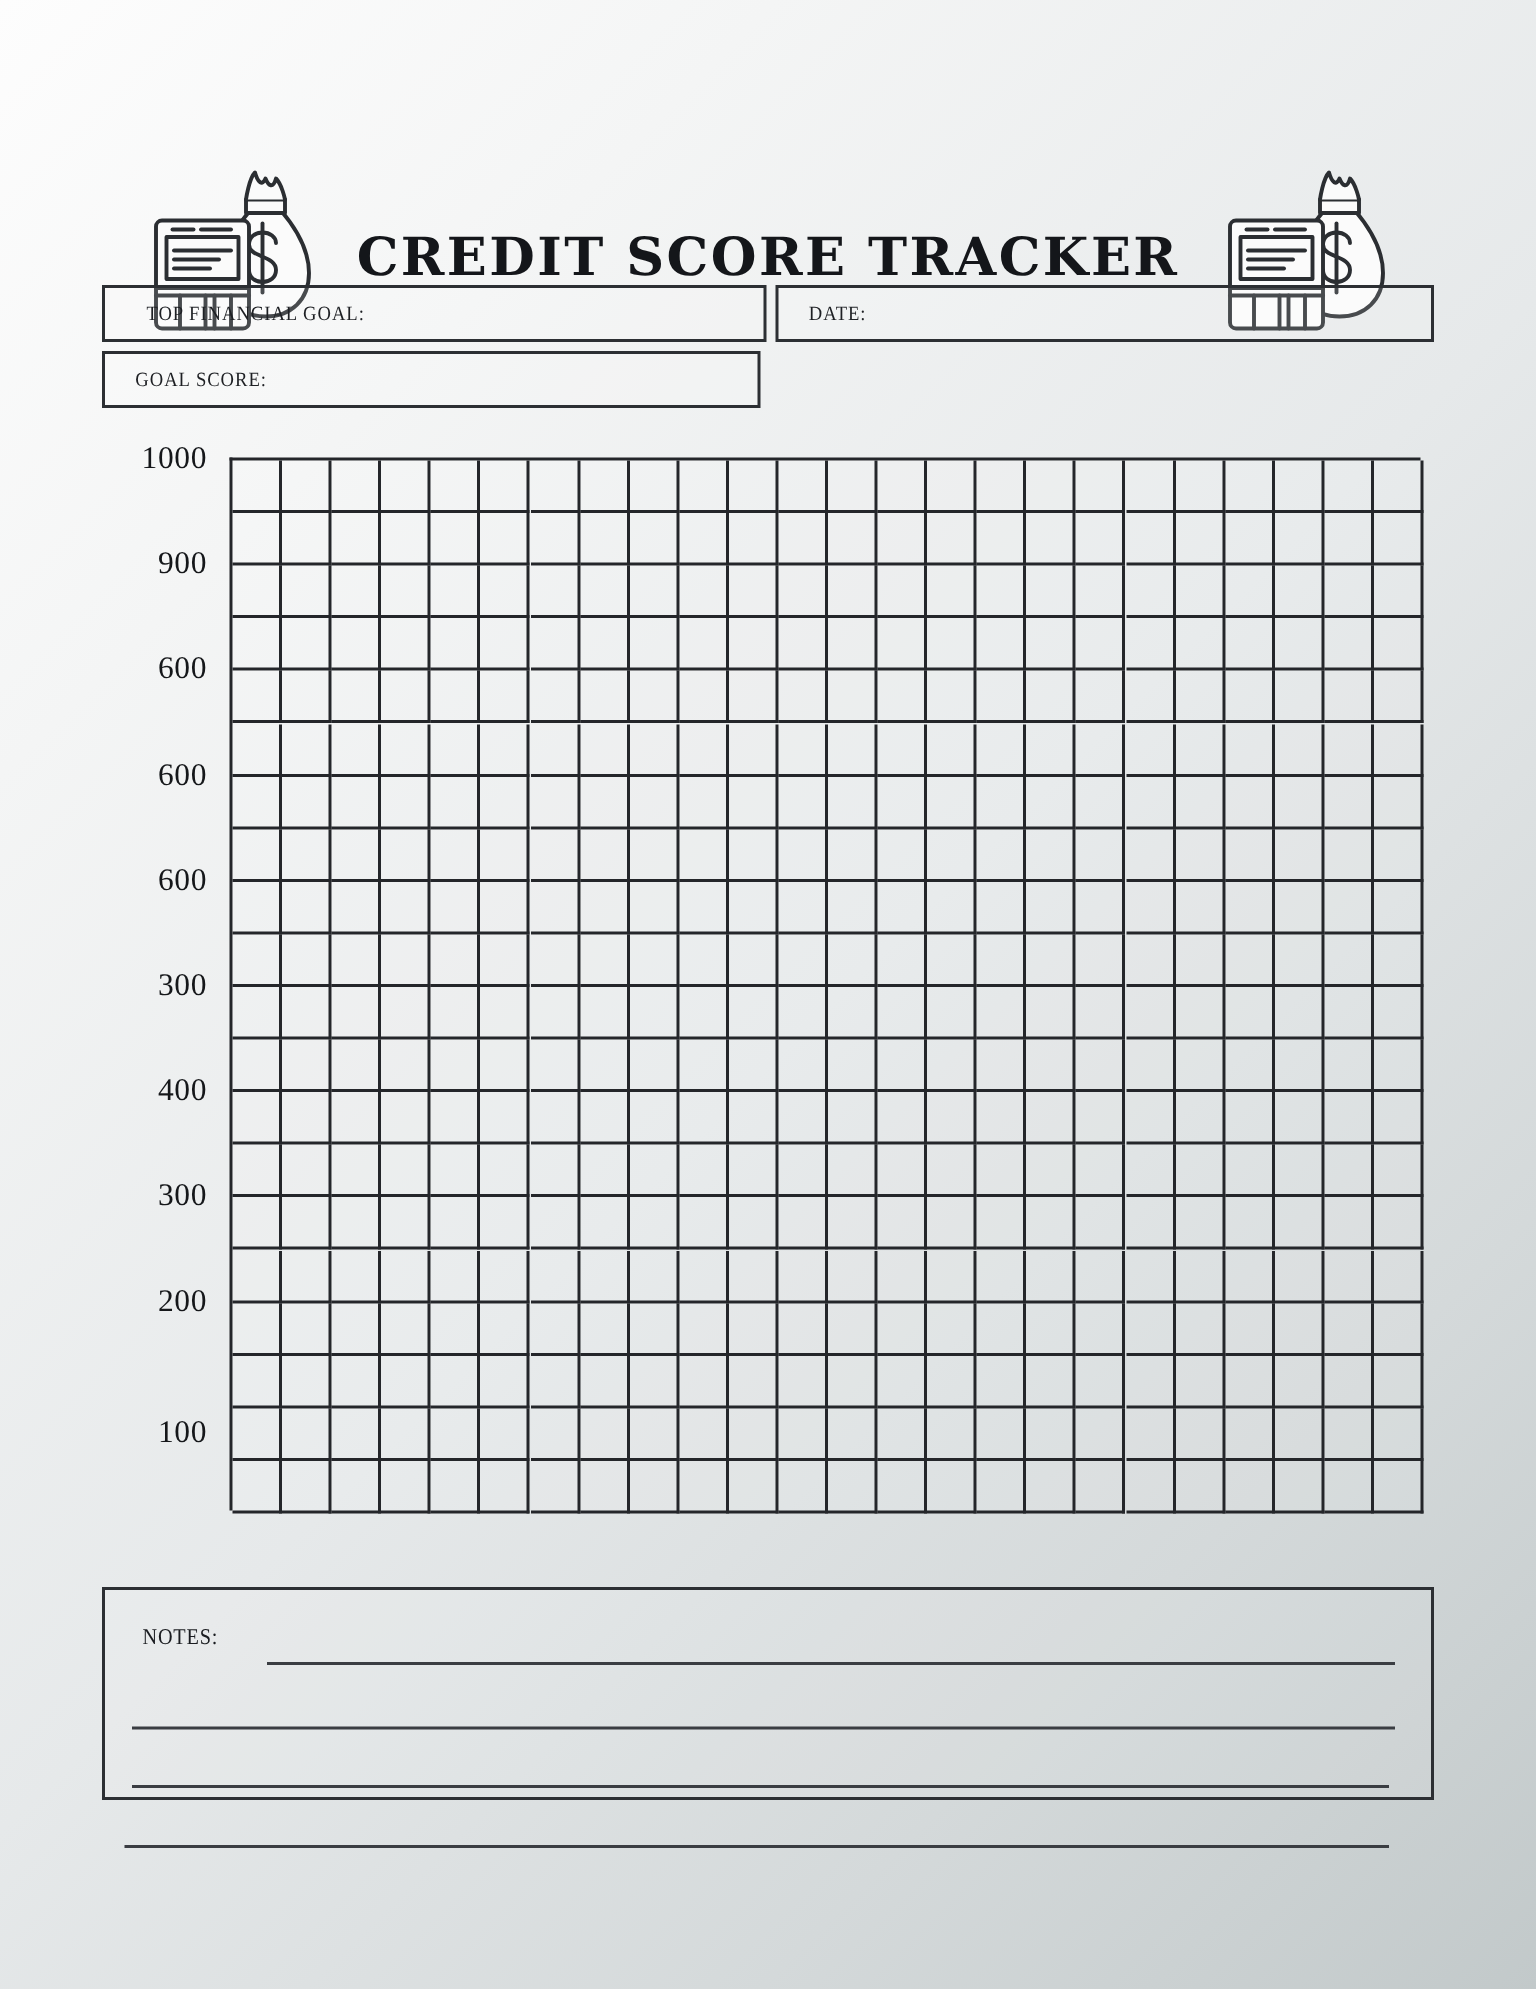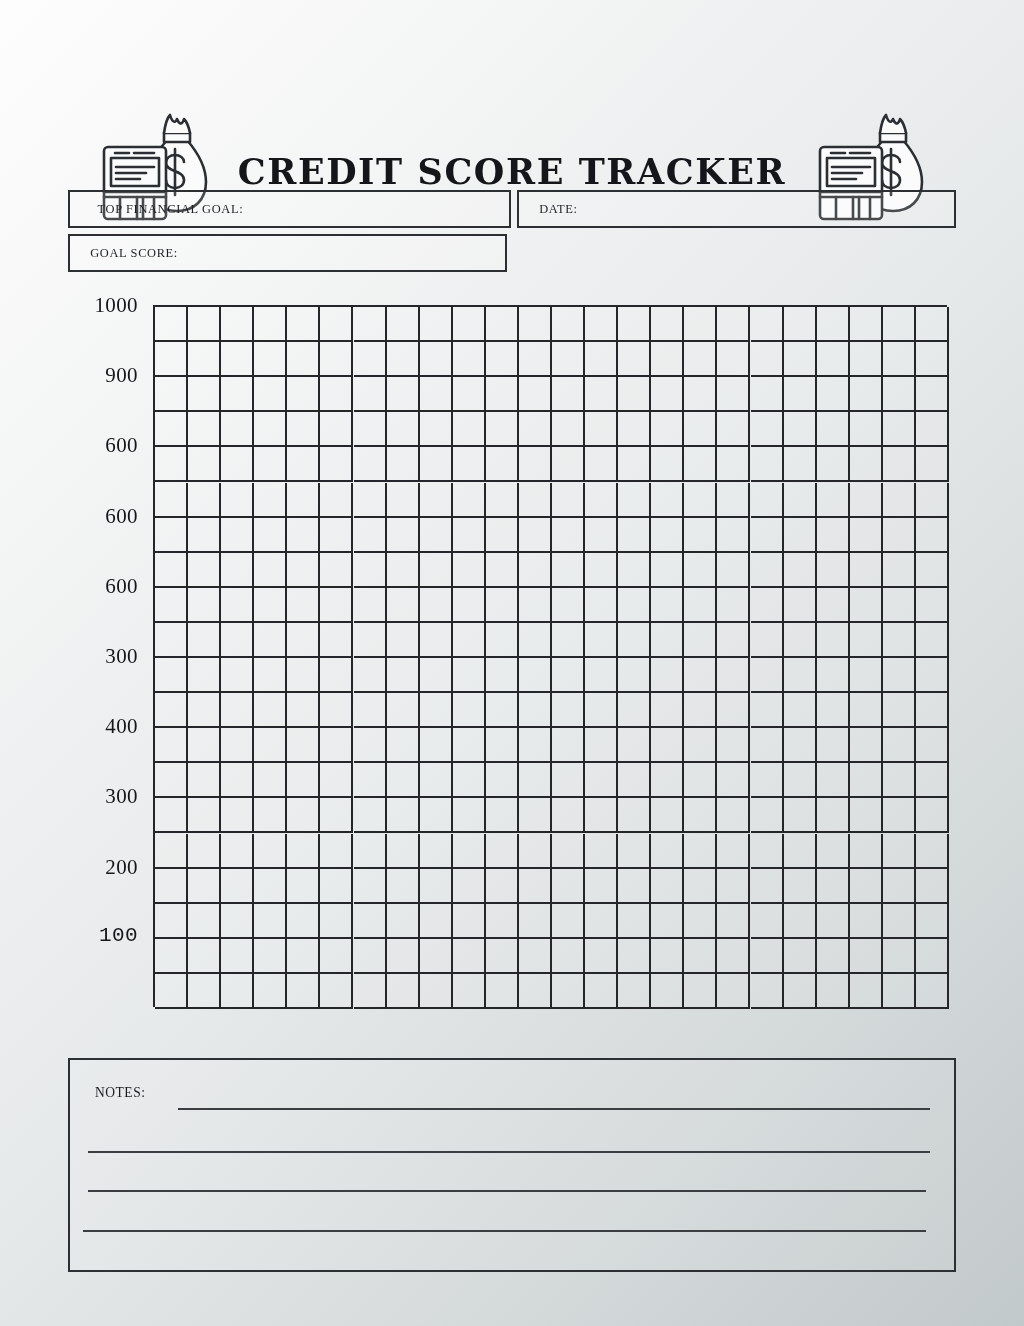--- a/index.html
+++ b/index.html
@@ -154,21 +154,21 @@
     color: #15171a;
     transform: scaleX(0.94);
   }
 
   
   .notes {
     position: absolute;
     left: 68px;
     top: 1058px;
     width: 888px;
-    height: 214px;
+    height: 142px;
     border: 2px solid #2c2f33;
     background: rgba(255,255,255,0.08);
   }
 
   .notes-label {
     position: absolute;
     left: 25px;
     top: 24px;
     font-family: "Liberation Serif", "DejaVu Serif", serif;
     font-size: 15px;
@@ -273,21 +273,21 @@
     <div class="y-labels" id="y-labels">
         <div class="y-label" style="top: 0px;">1000</div>
         <div class="y-label" style="top: 70.2px;">900</div>
         <div class="y-label" style="top: 140.4px;">600</div>
         <div class="y-label" style="top: 210.6px;">600</div>
         <div class="y-label" style="top: 280.8px;">600</div>
         <div class="y-label" style="top: 351px;">300</div>
         <div class="y-label" style="top: 421.2px;">400</div>
         <div class="y-label" style="top: 491.4px;">300</div>
         <div class="y-label" style="top: 561.6px;">200</div>
-        <div class="y-label" style="top: 631px; font-family: Liberation Mono, monospace;">100</div>
+        <div class="y-label" style="top: 649px;">100</div>
       </div>
     <div class="grid" id="chart-grid">
         <div class="grid-cell" style="left: 0px; top: 0px; width: 33.0833px; height: 35.1px;"></div>
         <div class="grid-cell" style="left: 33.0833px; top: 0px; width: 33.0833px; height: 35.1px;"></div>
         <div class="grid-cell" style="left: 66.1667px; top: 0px; width: 33.0833px; height: 35.1px;"></div>
         <div class="grid-cell" style="left: 99.25px; top: 0px; width: 33.0833px; height: 35.1px;"></div>
         <div class="grid-cell" style="left: 132.333px; top: 0px; width: 33.0833px; height: 35.1px;"></div>
         <div class="grid-cell" style="left: 165.417px; top: 0px; width: 33.0833px; height: 35.1px;"></div>
         <div class="grid-cell" style="left: 198.5px; top: 0px; width: 33.0833px; height: 35.1px;"></div>
         <div class="grid-cell" style="left: 231.583px; top: 0px; width: 33.0833px; height: 35.1px;"></div>

